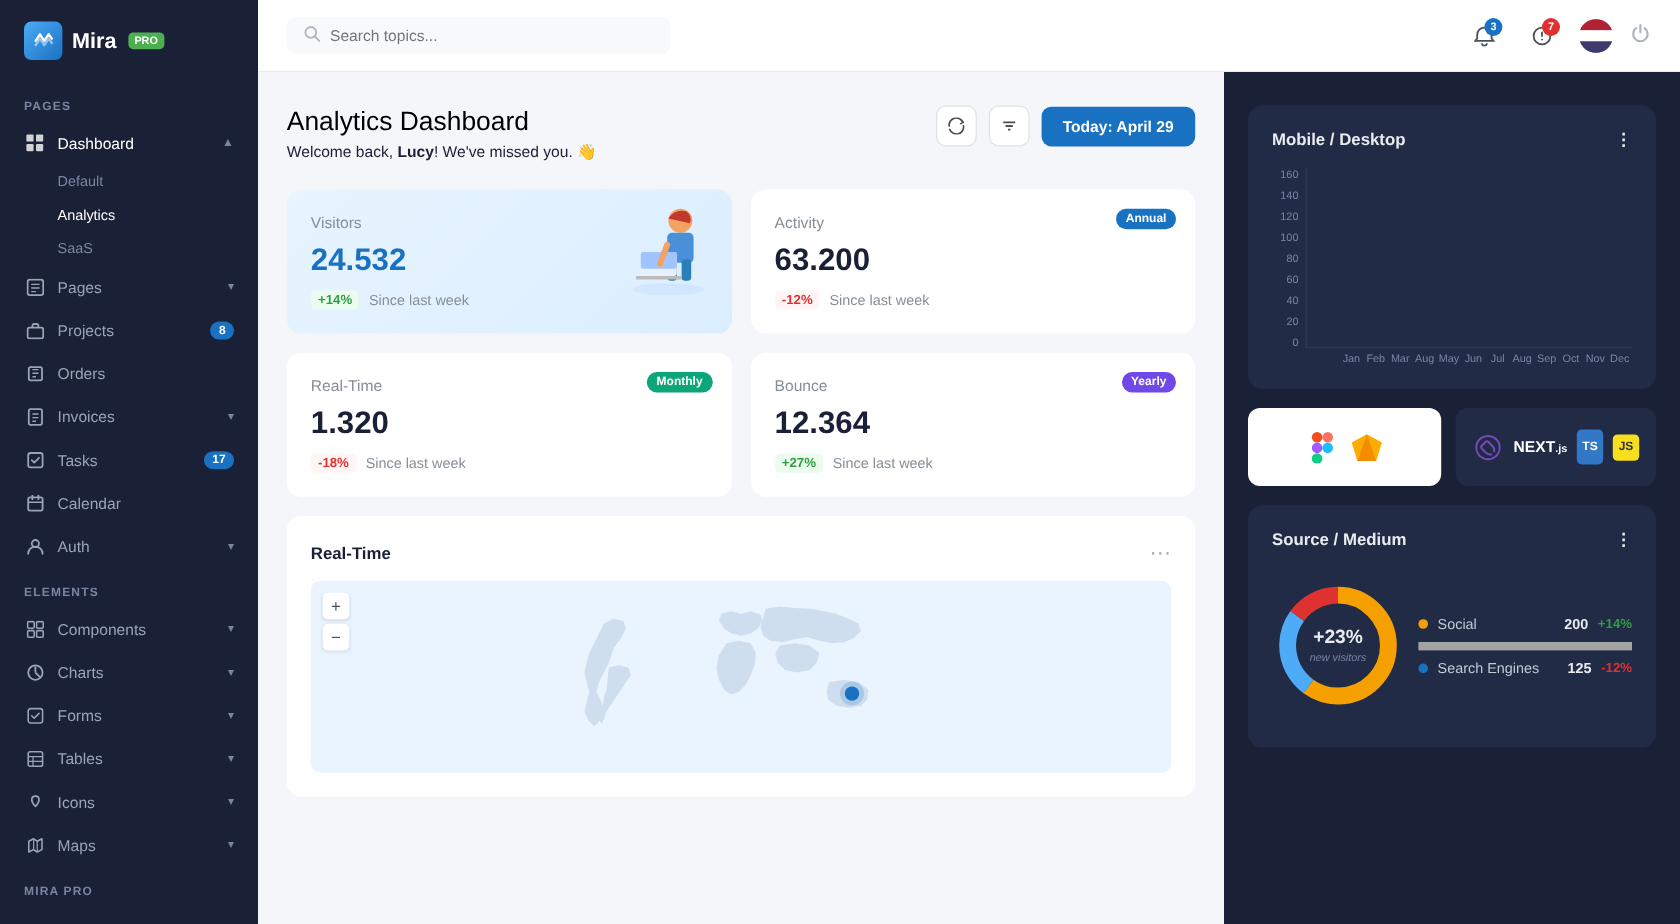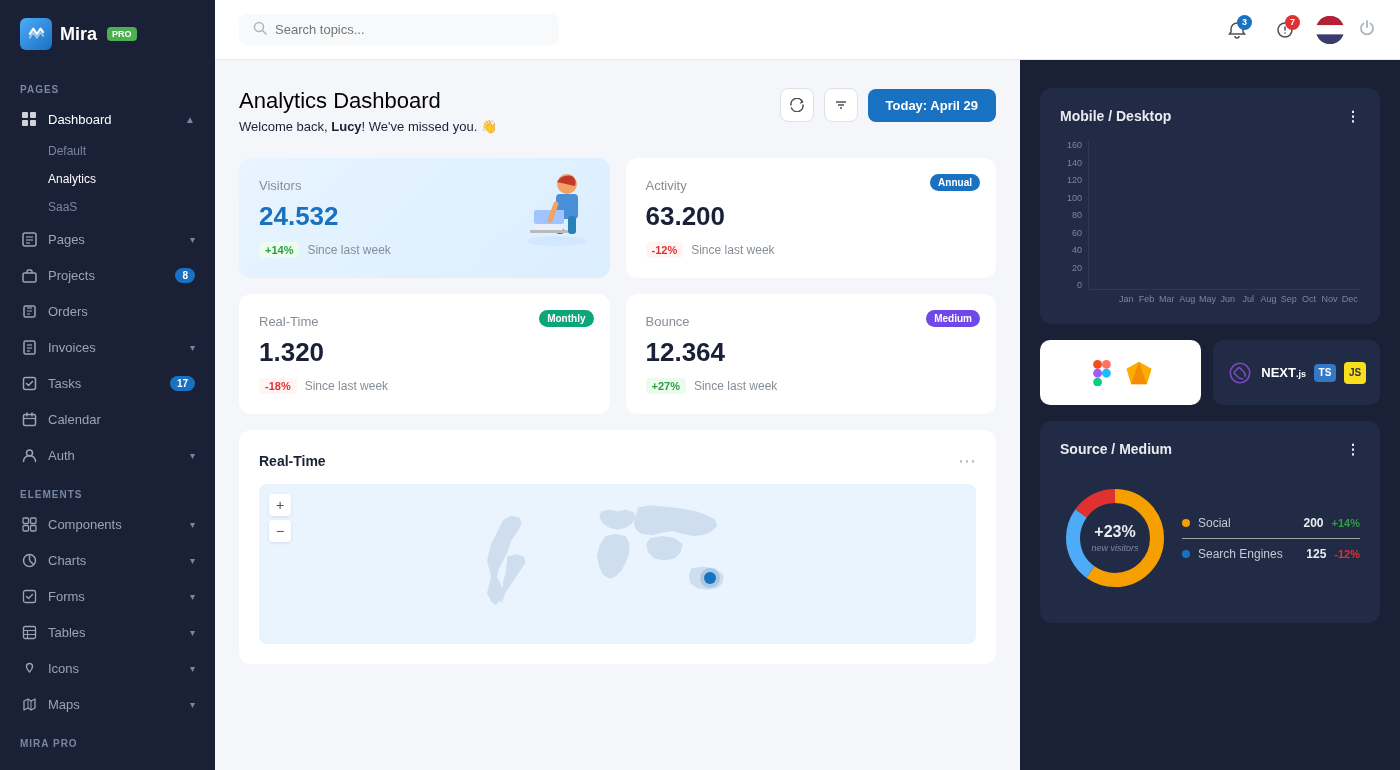--- a/index.html
+++ b/index.html
@@ -89,21 +89,21 @@
     .dark-x-labels { display: flex; margin-left: 28px; margin-top: 4px; }
     .dark-x-label { flex: 1; text-align: center; font-size: 9px; color: #7986a3; }
 
     
     .donut-container { display: flex; align-items: center; justify-content: center; position: relative; margin: 10px 0; }
     .donut-label { position: absolute; text-align: center; }
     .donut-percent { font-size: 20px; font-weight: 700; color: #e9ecef; }
     .donut-sub { font-size: 10px; color: #7986a3; margin-top: 2px; font-style: italic; }
 
     
-    .source-row { display: flex; align-items: center; justify-content: space-between; padding: 8px 0; border-bottom: 1px solid #a3a3a3; }
+    .source-row { display: flex; align-items: center; justify-content: space-between; padding: 8px 0; border-bottom: 7px solid #a3a3a3; }
     .source-row:last-child { border-bottom: none; }
     .source-name { color: #c1c8d6; font-size: 12px; display: flex; align-items: center; gap: 8px; }
     .source-dot { width: 8px; height: 8px; border-radius: 50%; }
     .source-value { color: #e9ecef; font-size: 12px; font-weight: 600; }
     .source-change { font-size: 11px; font-weight: 600; }
     .source-change.up { color: #2f9e44; }
     .source-change.down { color: #e03131; }
 
     
     .world-map-svg { width: 100%; height: 155px; opacity: 0.4; }
@@ -421,21 +421,21 @@
           <span class="stat-badge teal">Monthly</span>
           <div class="stat-card-title">Real-Time</div>
           <div class="stat-value">1.320</div>
           <div class="stat-footer">
             <span class="stat-change down">-18%</span>
             <span class="stat-period">Since last week</span>
           </div>
         </div>
 
         <div class="stat-card">
-          <span class="stat-badge purple">Medium</span>
+          <span class="stat-badge purple">Yearly</span>
           <div class="stat-card-title">Bounce</div>
           <div class="stat-value">12.364</div>
           <div class="stat-footer">
             <span class="stat-change up">+27%</span>
             <span class="stat-period">Since last week</span>
           </div>
         </div>
       </div>
 
       <div class="map-card">
@@ -575,21 +575,21 @@
         </div>
         <div style="background:#222b45;border-radius:10px;padding:14px;display:flex;align-items:center;justify-content:center;gap:8px;min-height:65px;">
 
           <svg width="26" height="26" viewBox="0 0 24 24">
               <path d="M16.6 15.5c.5-1.7 0-3.5-1.2-4.7l-3.3-3.3c-.5-.5-1.3-.5-1.8 0L7 10.8c-.5.5-.5 1.3 0 1.8l3.3 3.3c1.2 1.2 3 1.7 4.7 1.2" stroke="#764ABC" stroke-width="1.5" fill="none"></path>
               <path d="M12 3c-5 0-9 4-9 9s4 9 9 9 9-4 9-9-4-9-9-9" stroke="#764ABC" stroke-width="1.5" fill="none"></path>
             </svg>
 
           <span style="color:white;font-weight:800;font-size:13px;">NEXT<span style="font-size:9px;">.js</span></span>
 
-          <div style="background:#3178C6;border-radius:4px;width:22px;height:18px;display:flex;align-items:center;justify-content:center;font-size:10px;font-weight:700;color:white;">TS</div>
+          <div style="background:#3178C6;border-radius:4px;width:22px;height:29px;display:flex;align-items:center;justify-content:center;font-size:10px;font-weight:700;color:white;">TS</div>
 
           <div style="background:#F7DF1E;border-radius:4px;width:22px;height:22px;display:flex;align-items:center;justify-content:center;font-size:10px;font-weight:700;color:#333;">JS</div>
         </div>
       </div>
 
       <div class="dark-card">
         <div class="dark-card-title">
           <span>Source / Medium</span>
           <span style="cursor:pointer;">⋮</span>
         </div>

